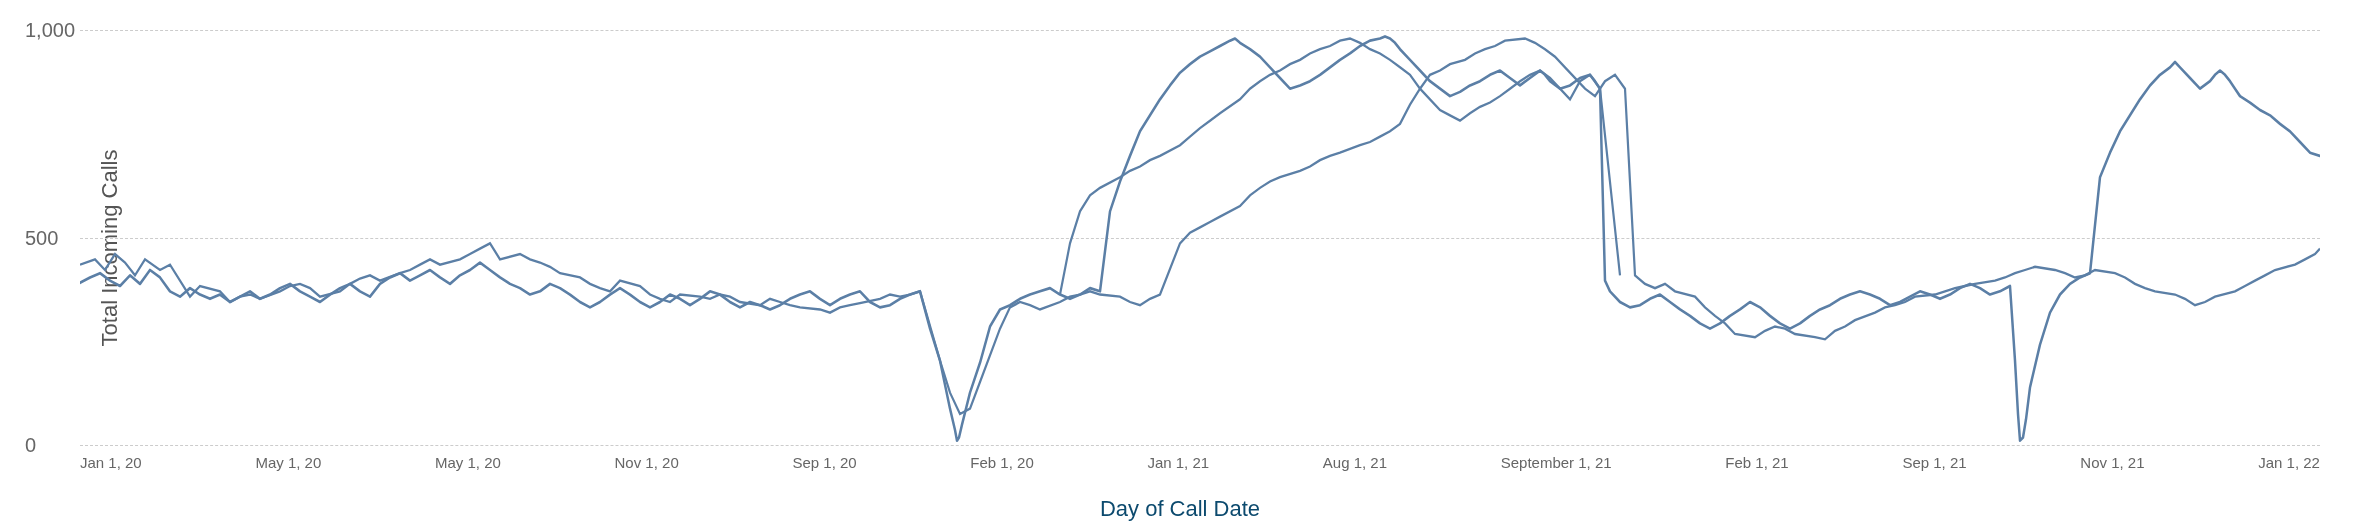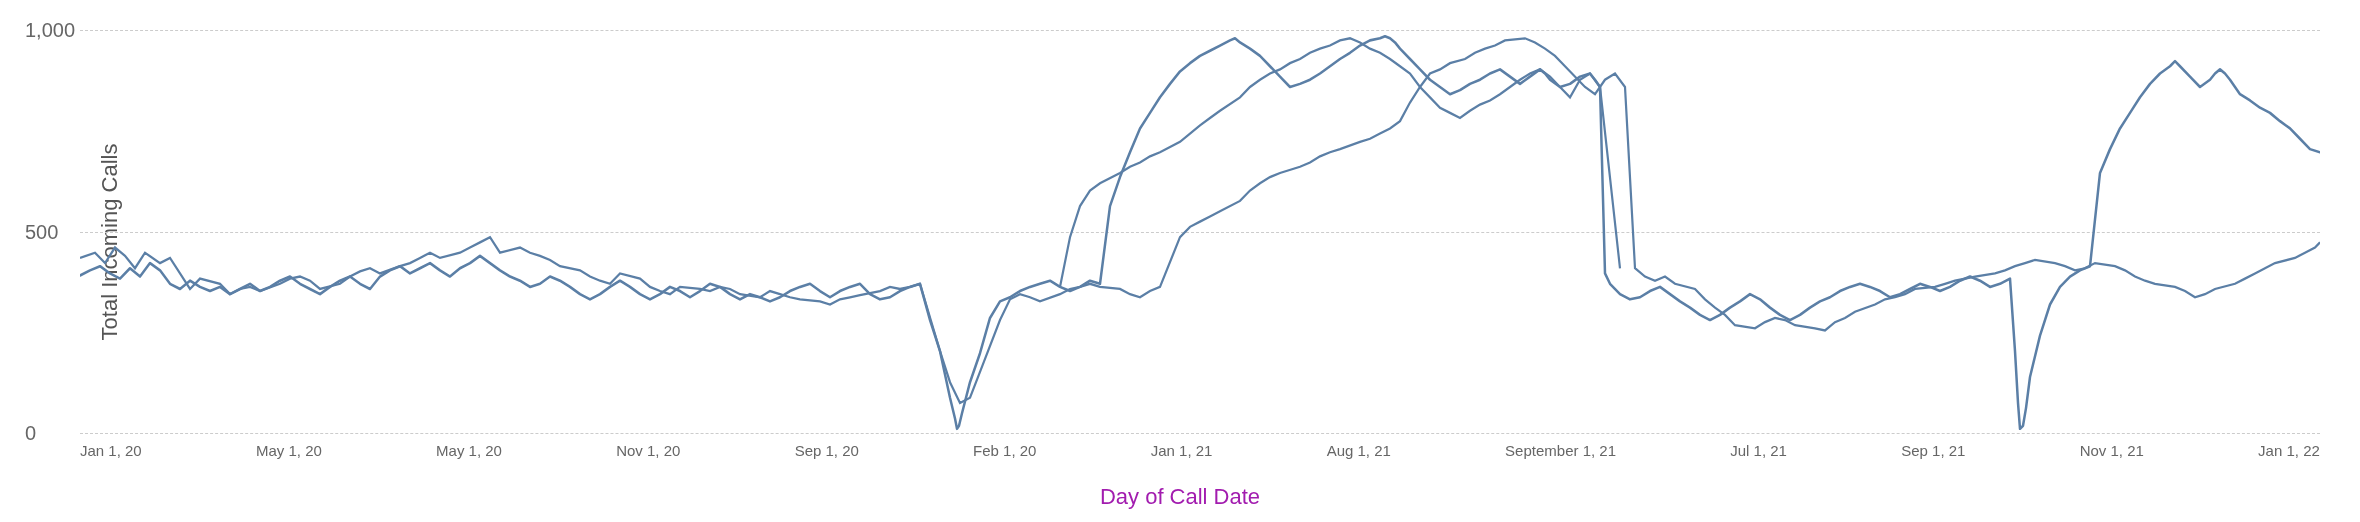--- a/index.html
+++ b/index.html
@@ -68,22 +68,21 @@
       padding-top: 8px;
     }
     .x-label {
       font-size: 15px;
       color: #666;
       text-align: left;
     }
     .x-axis-title {
       text-align: center;
       font-size: 22px;
-      color: #a21caf;
-      padding-bottom: 12px;
+      color: #0c4a6e;
     }
     svg.line-chart {
       position: absolute;
       top: 0;
       left: 0;
       width: 100%;
       bottom: 40px;
       height: calc(100% - 40px);
     }
   </style>
@@ -214,21 +213,21 @@
       <div class="x-axis">
         <span class="x-label">Jan 1, 20</span>
         <span class="x-label">May 1, 20</span>
         <span class="x-label">May 1, 20</span>
         <span class="x-label">Nov 1, 20</span>
         <span class="x-label">Sep 1, 20</span>
         <span class="x-label">Feb 1, 20</span>
         <span class="x-label">Jan 1, 21</span>
         <span class="x-label">Aug 1, 21</span>
         <span class="x-label">September 1, 21</span>
-        <span class="x-label">Jul 1, 21</span>
+        <span class="x-label">Feb 1, 21</span>
         <span class="x-label">Sep 1, 21</span>
         <span class="x-label">Nov 1, 21</span>
         <span class="x-label">Jan 1, 22</span>
       </div>
     </div>
   </div>
   <div class="x-axis-title">Day of Call Date</div>
 </div>
 
 </body></html>

